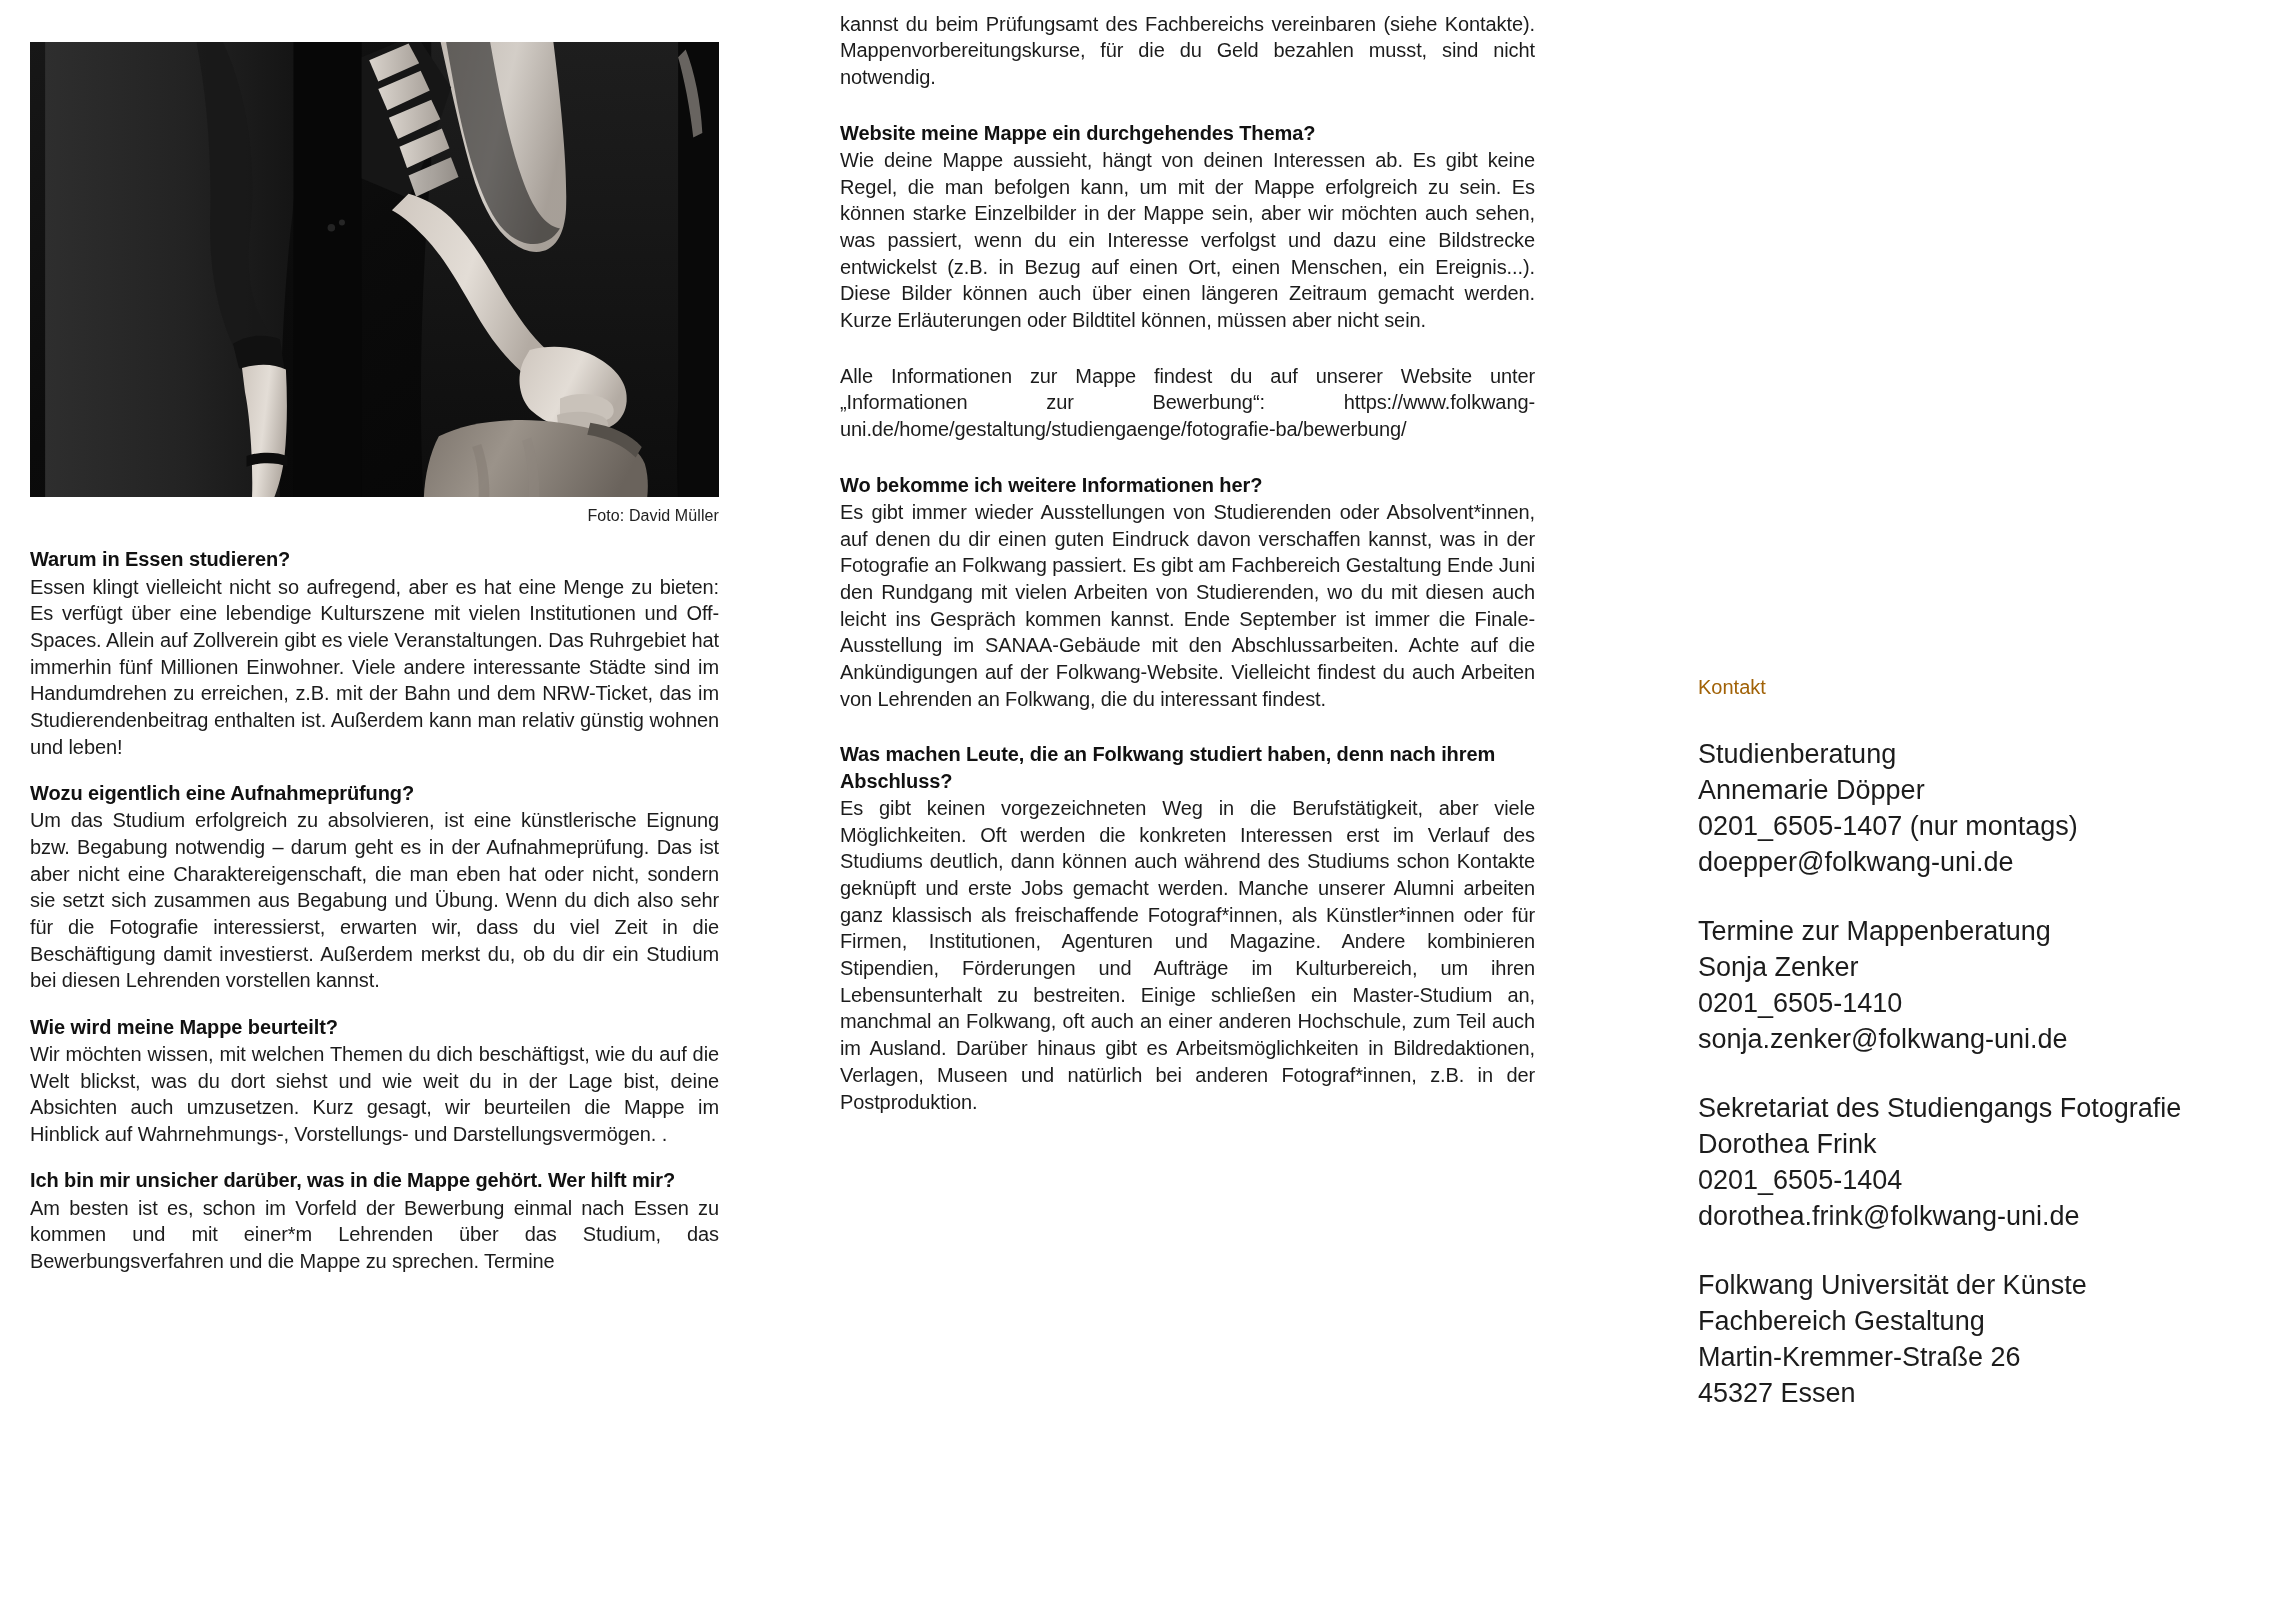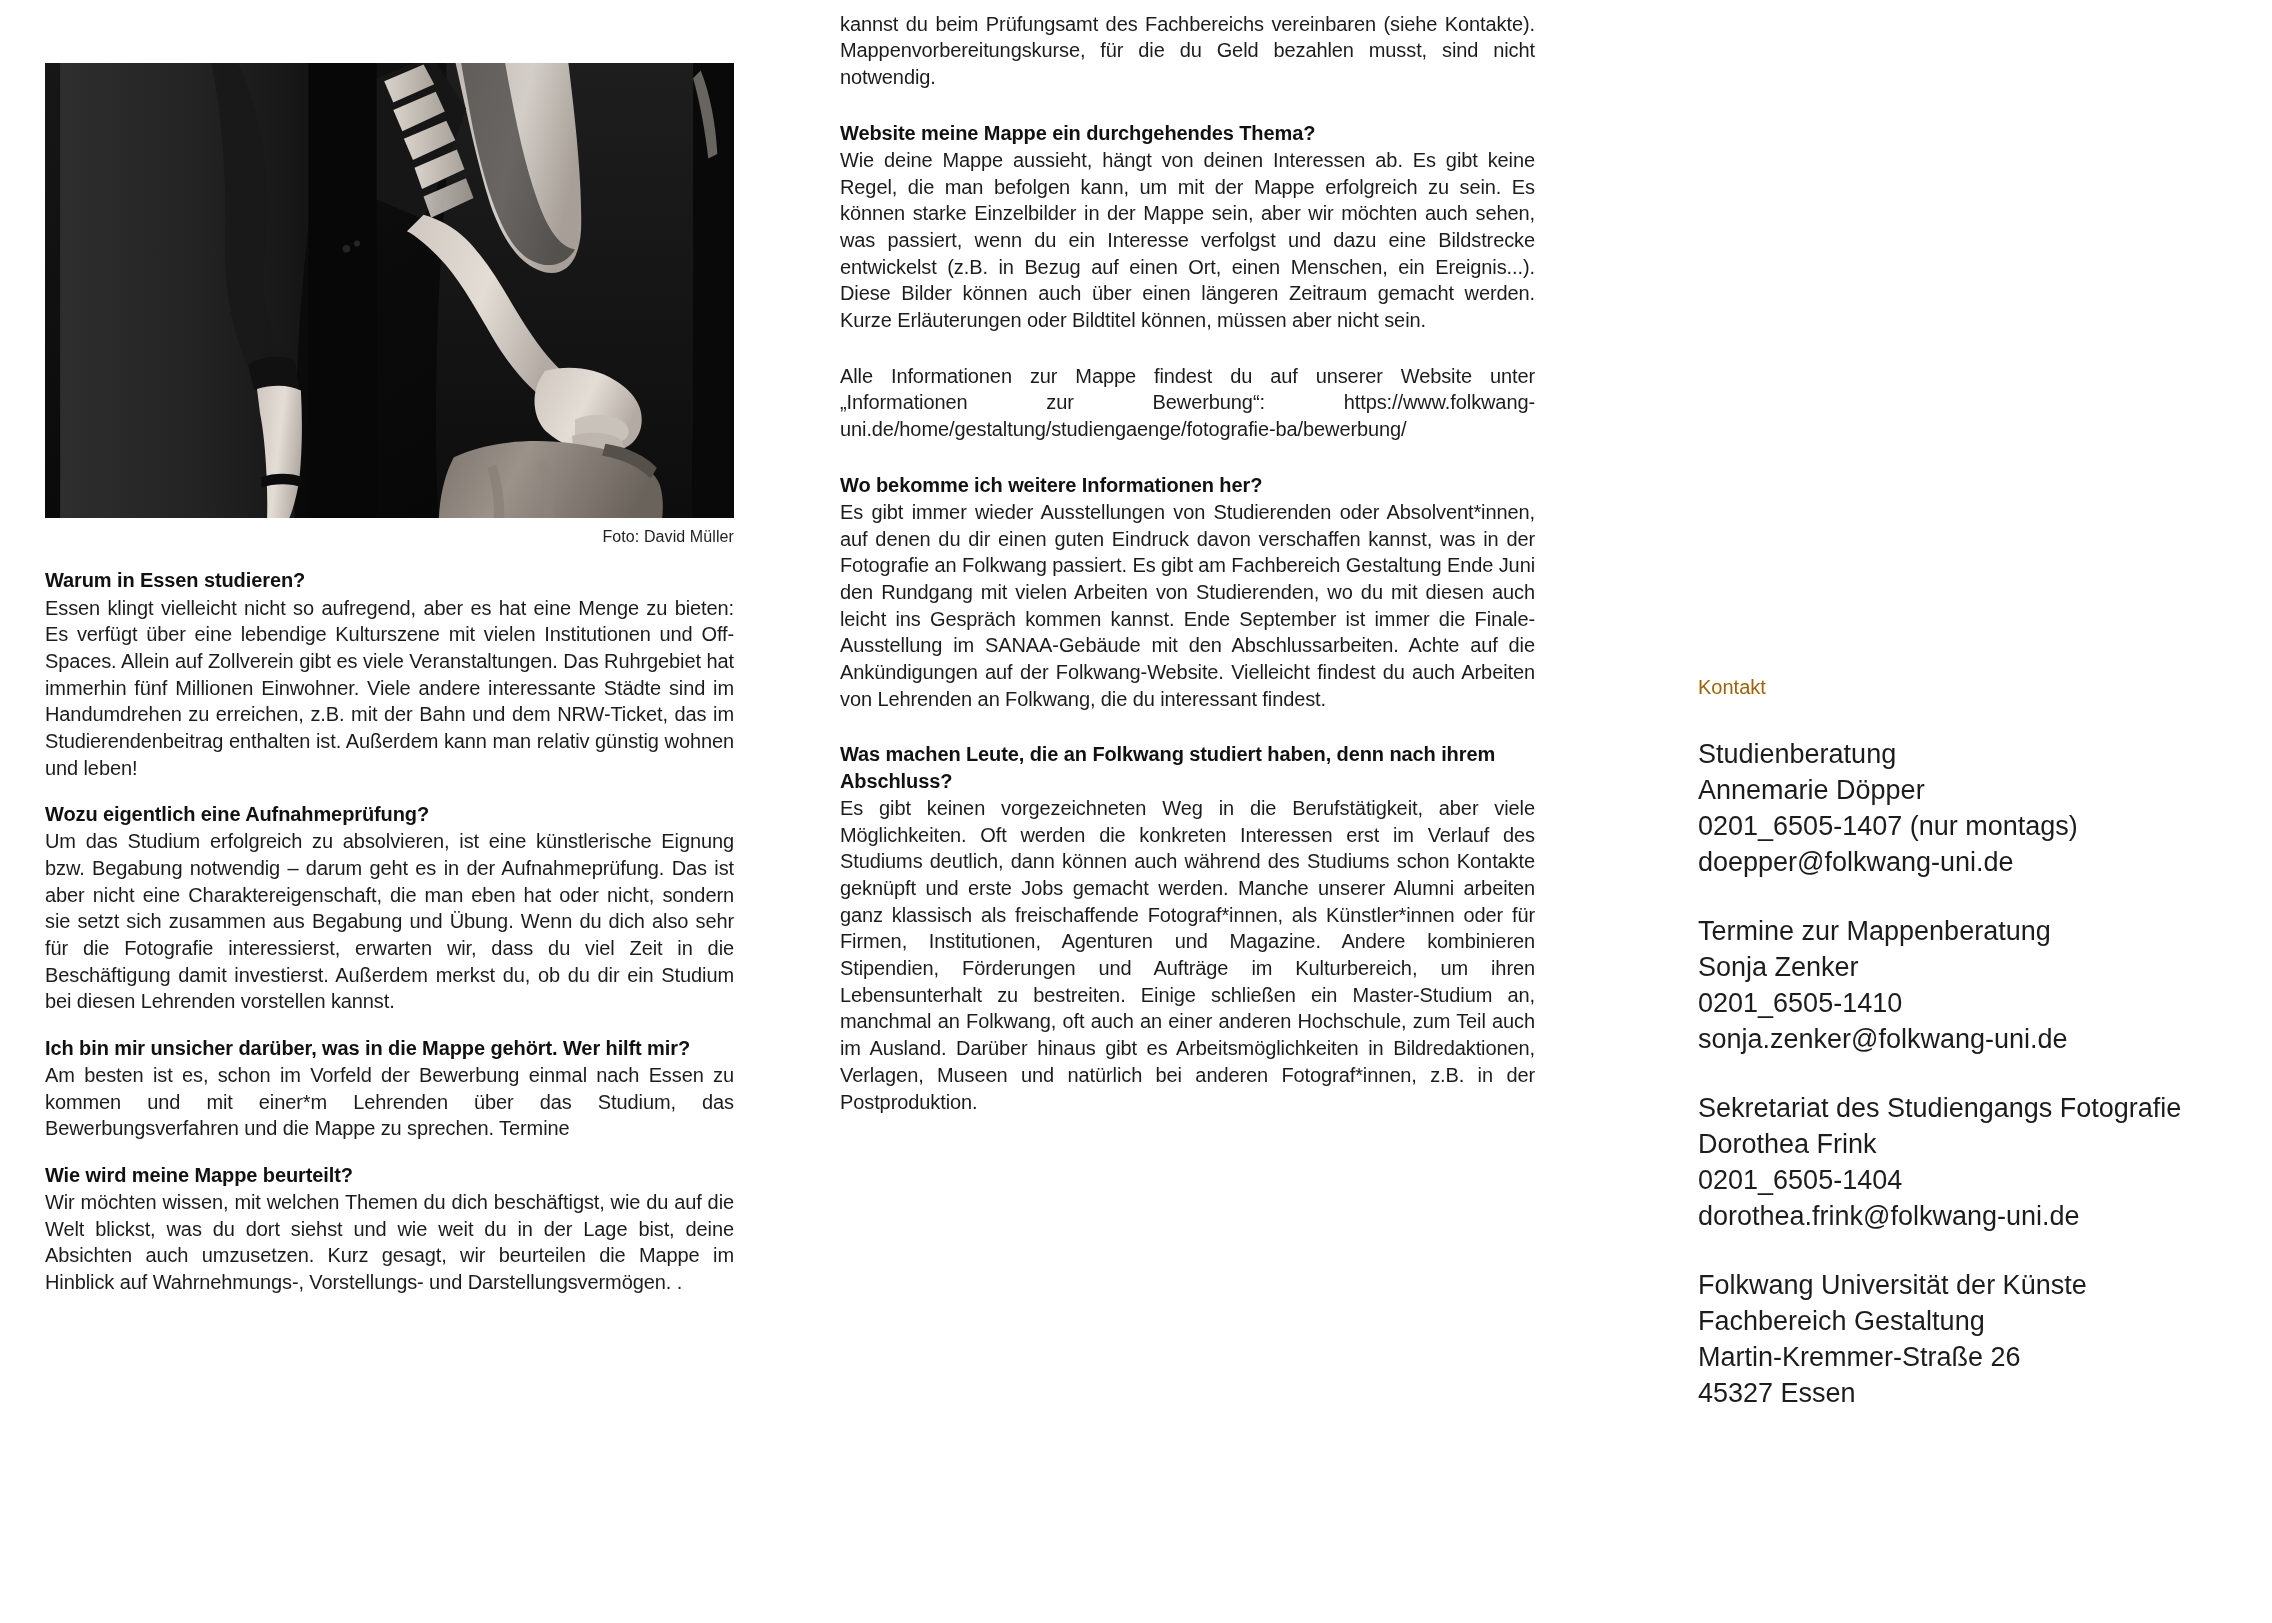--- a/index.html
+++ b/index.html
@@ -19,24 +19,23 @@
   .page {
     position: absolute;
     inset: 0;
     width: 2273px;
     height: 1623px;
   }
 
   
   .col-left {
     position: absolute;
-    left: 45px;
+    left: 30px;
     top: 42px;
     width: 689px;
-    margin-top: 21px;
   }
   .col-mid {
     position: absolute;
     left: 809px;
     top: 10.6px;
     width: 695px;
     margin-left: 31px;
   }
   .col-right {
     position: absolute;
@@ -223,27 +222,27 @@
       <h3 class="q">Warum in Essen studieren?</h3>
       <p class="a">Essen klingt vielleicht nicht so aufregend, aber es hat eine Menge zu bieten: Es verfügt über eine lebendige Kulturszene mit vielen Institutionen und Off-Spaces. Allein auf Zollverein gibt es viele Veranstaltungen. Das Ruhrgebiet hat immerhin fünf Millionen Einwohner. Viele andere interessante Städte sind im Handumdrehen zu erreichen, z.B. mit der Bahn und dem NRW-Ticket, das im Studierendenbeitrag enthalten ist. Außerdem kann man relativ günstig wohnen und leben!</p>
     </div>
 
     <div class="qa">
       <h3 class="q">Wozu eigentlich eine Aufnahmeprüfung?</h3>
       <p class="a">Um das Studium erfolgreich zu absolvieren, ist eine künstlerische Eignung bzw. Begabung notwendig – darum geht es in der Aufnahmeprüfung. Das ist aber nicht eine Charaktereigenschaft, die man eben hat oder nicht, sondern sie setzt sich zusammen aus Begabung und Übung. Wenn du dich also sehr für die Fotografie interessierst, erwarten wir, dass du viel Zeit in die Beschäftigung damit investierst. Außerdem merkst du, ob du dir ein Studium bei diesen Lehrenden vorstellen kannst.</p>
     </div>
 
     <div class="qa">
+      <h3 class="q">Wie wird meine Mappe beurteilt?</h3>
+      <p class="a">Wir möchten wissen, mit welchen Themen du dich beschäftigst, wie du auf die Welt blickst, was du dort siehst und wie weit du in der Lage bist, deine Absichten auch umzusetzen. Kurz gesagt, wir beurteilen die Mappe im Hinblick auf Wahrnehmungs-, Vorstellungs- und Darstellungsvermögen. .</p>
+    </div>
+
+    <div class="qa">
       <h3 class="q">Ich bin mir unsicher darüber, was in die Mappe gehört. Wer hilft mir?</h3>
       <p class="a last-left">Am besten ist es, schon im Vorfeld der Bewerbung einmal nach Essen zu kommen und mit einer*m Lehrenden über das Studium, das Bewerbungsverfahren und die Mappe zu sprechen. Termine</p>
-    </div>
-
-    <div class="qa">
-      <h3 class="q">Wie wird meine Mappe beurteilt?</h3>
-      <p class="a">Wir möchten wissen, mit welchen Themen du dich beschäftigst, wie du auf die Welt blickst, was du dort siehst und wie weit du in der Lage bist, deine Absichten auch umzusetzen. Kurz gesagt, wir beurteilen die Mappe im Hinblick auf Wahrnehmungs-, Vorstellungs- und Darstellungsvermögen. .</p>
     </div>
   </div>
 
   <div class="col-mid">
 
     <div class="qa">
       <p class="a">kannst du beim Prüfungsamt des Fachbereichs vereinbaren (siehe Kontakte). Mappenvorbereitungskurse, für die du Geld bezahlen musst, sind nicht notwendig.</p>
     </div>
 
     <div class="qa">

